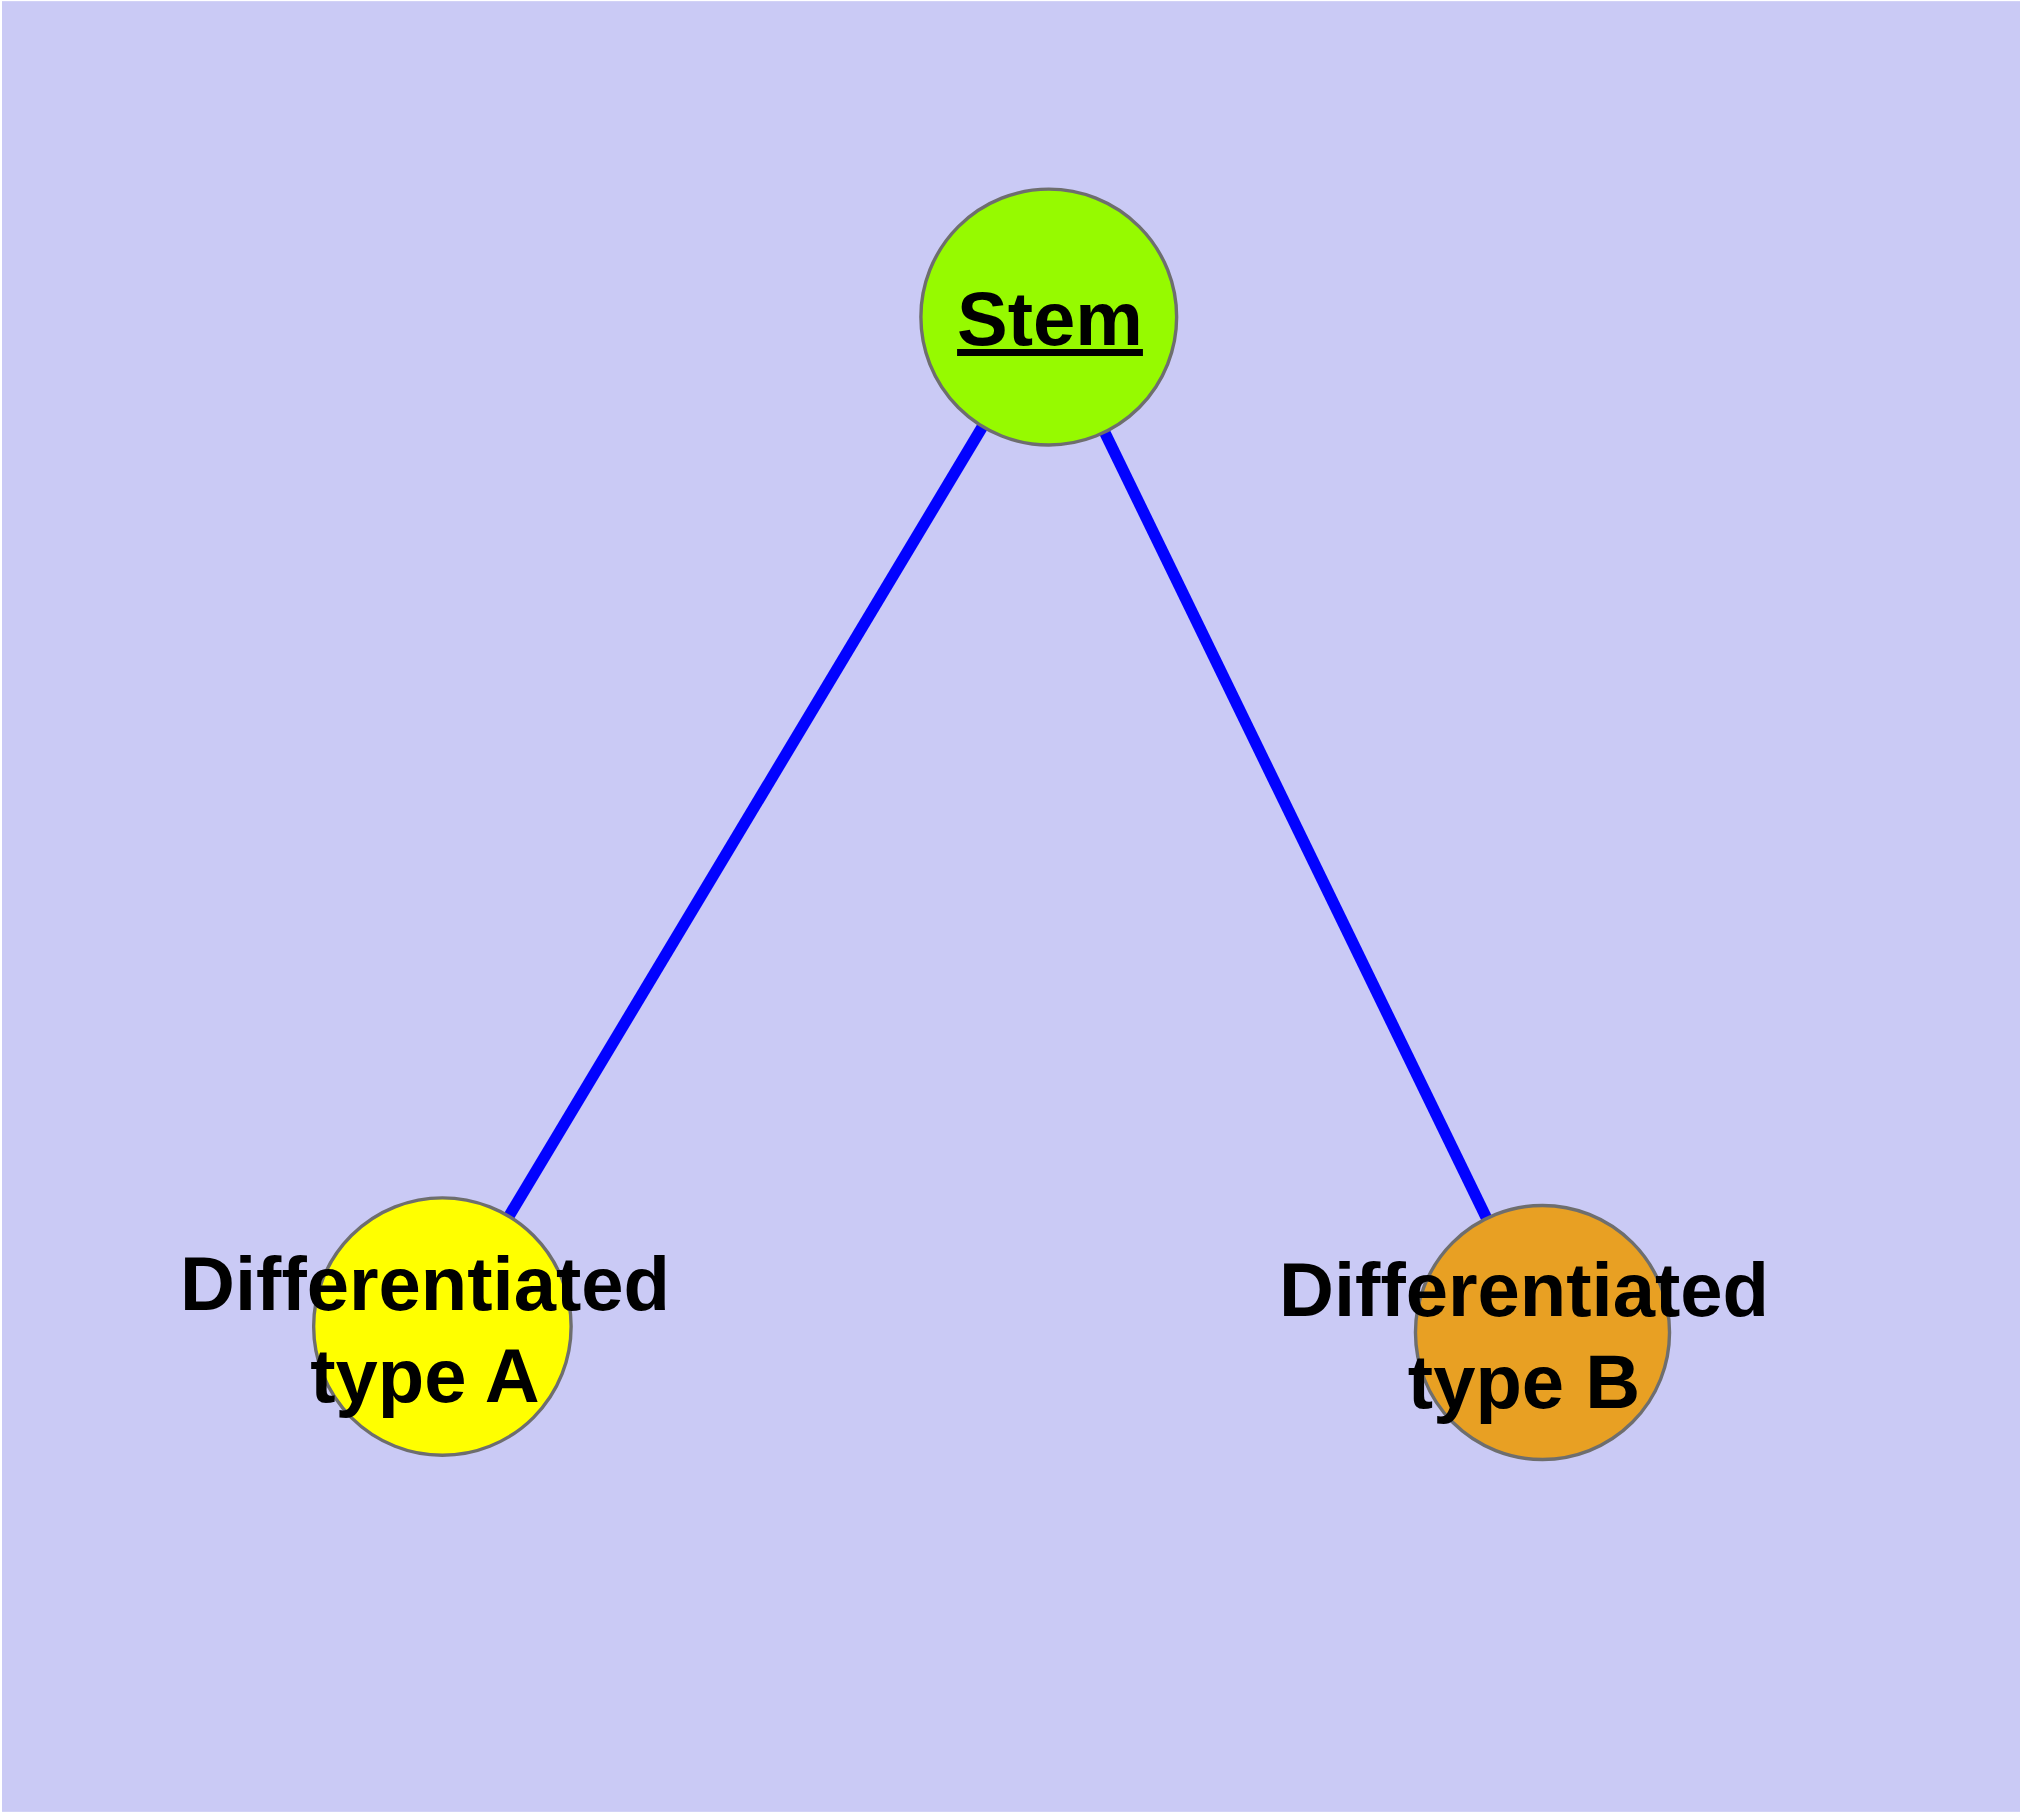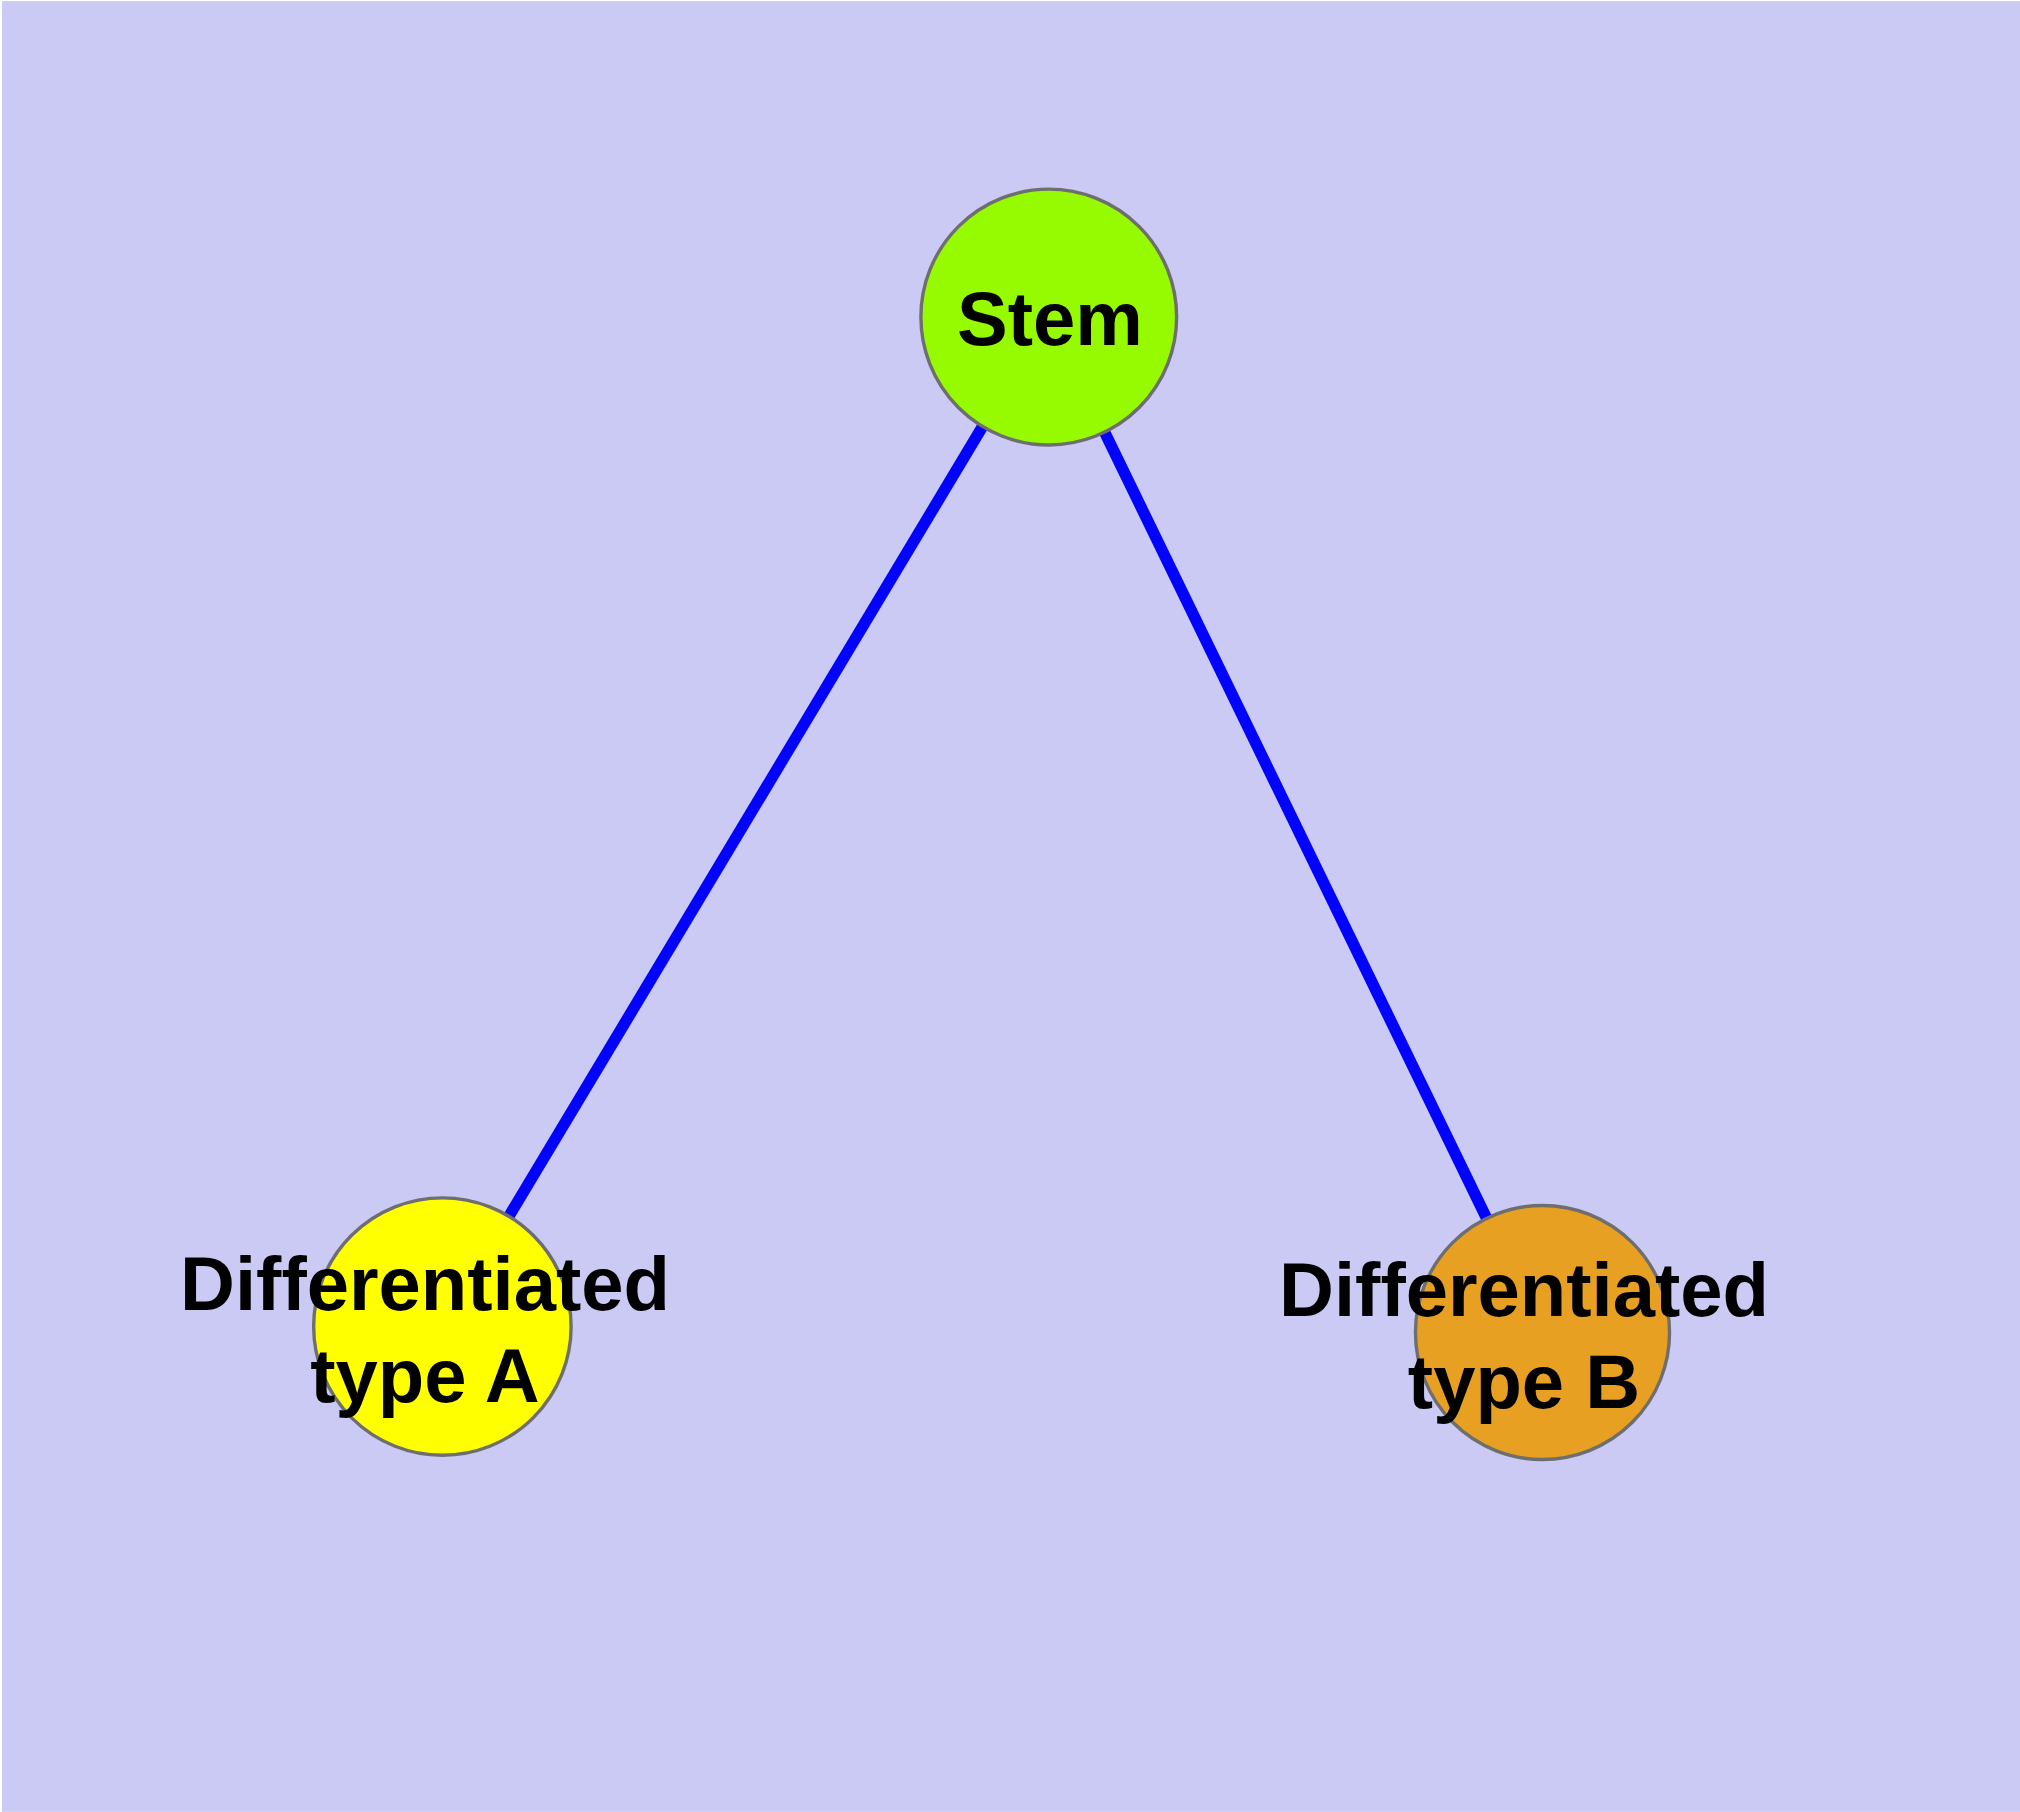--- a/index.html
+++ b/index.html
@@ -38,21 +38,21 @@
     position: absolute;
     transform: translate(-50%, -50%);
     font-weight: bold;
     font-size: 76px;
     line-height: 92px;
     color: #000000;
     text-align: center;
     white-space: pre-line;
     letter-spacing: 0;
   }
-  .label-stem   { left: 1048px; top: 318px;  }
+  .label-stem   { left: 1048px; top: 318px; text-decoration: underline;  }
   .label-type-a { left: 423px;  top: 1329px; }
   .label-type-b { left: 1522px; top: 1335px; }
 </style>
 </head>
 <body>
 
 <div class="canvas">
   <svg class="graph-svg" viewBox="0 0 2384 2138">
     <rect x="0" y="0" width="2384" height="2138" fill="#CACAF5"></rect>
 

